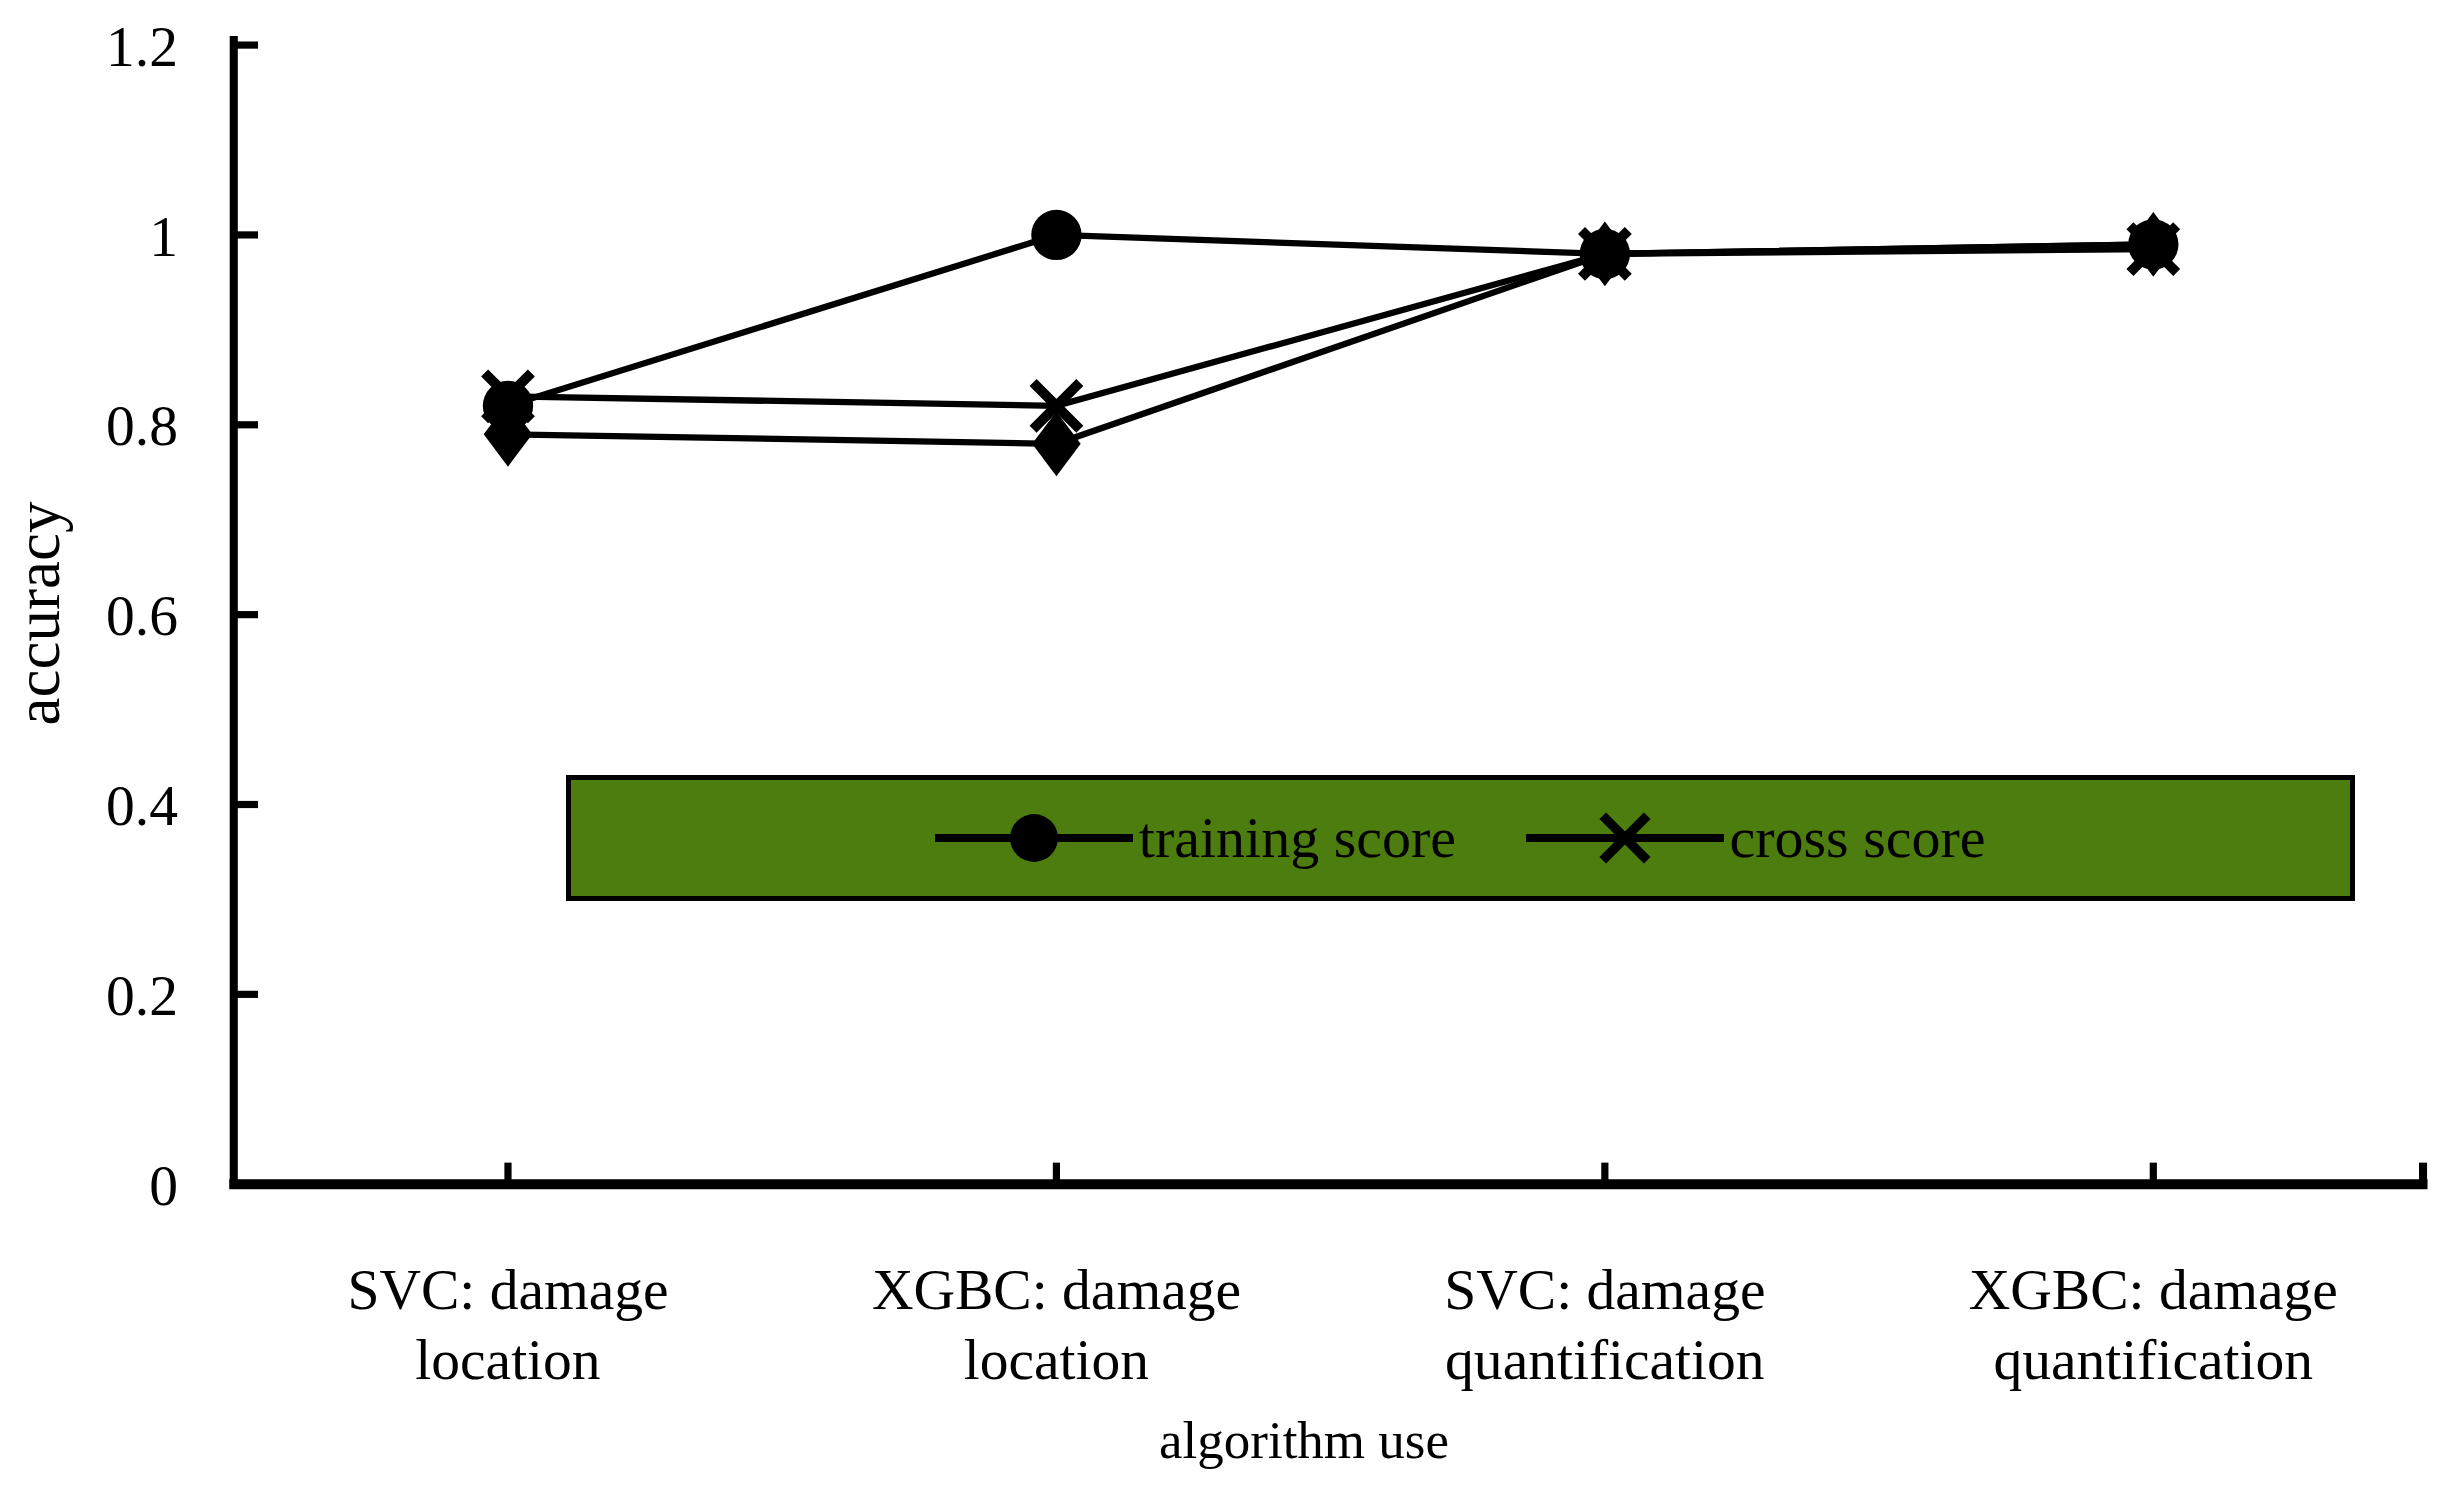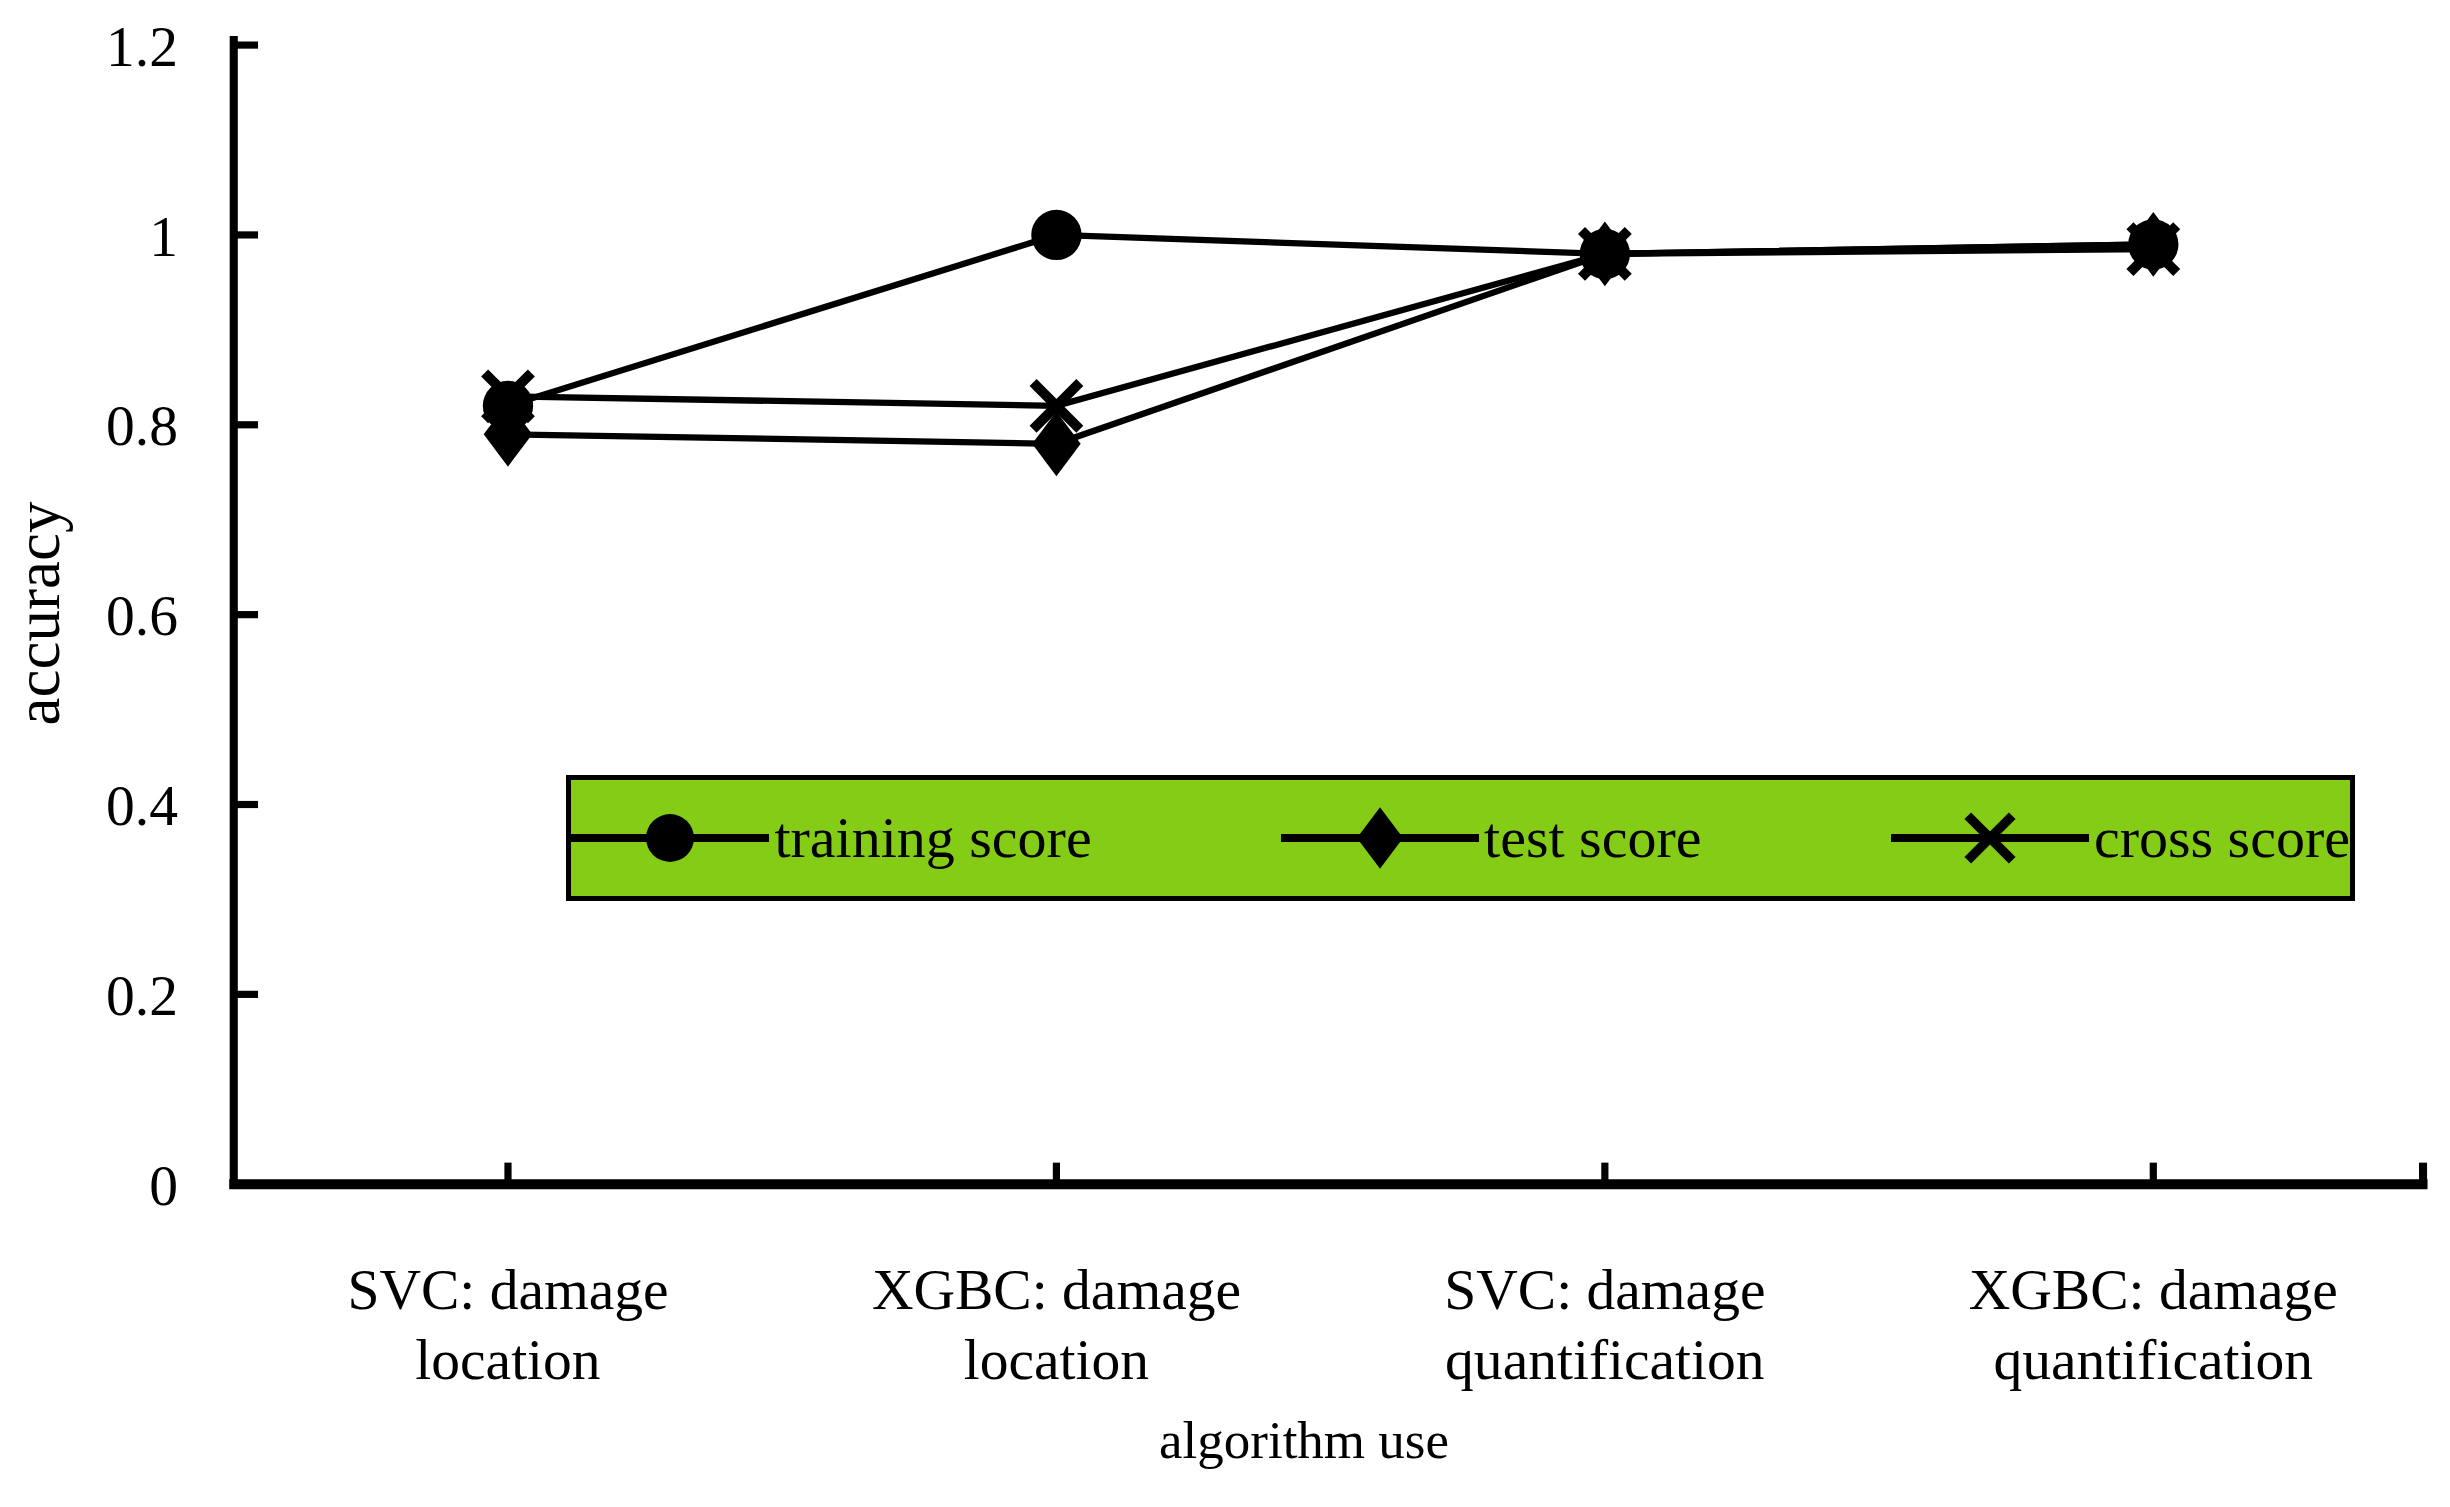--- a/index.html
+++ b/index.html
@@ -7,22 +7,22 @@
        font-family:"Liberation Serif","DejaVu Serif",serif;color:#000;}
   .figure{position:absolute;left:0;top:0;width:2450px;height:1508px;background:#fff;}
   #plot{position:absolute;left:0;top:0;}
   #plot text{font-family:"Liberation Serif","DejaVu Serif",serif;}
   .ylabel{position:absolute;left:-142px;top:580px;width:360px;height:67px;
           text-align:center;line-height:67px;font-size:63px;
           transform:rotate(-90deg);white-space:nowrap;}
   .xlabel{position:absolute;left:1304px;top:1410px;transform:translateX(-50%);
           font-size:53px;white-space:nowrap;}
   .legend{position:absolute;left:566px;top:775px;width:1789px;height:126px;
-          border:5.4px solid #000;box-sizing:border-box;background:#84cc16;
-          display:flex;align-items:center;justify-content:space-between;column-gap:70px;}
+          border:5.4px solid #000;box-sizing:border-box;background:#4d7c0f;
+          display:flex;align-items:center;justify-content:center;column-gap:70px;}
   .legend-item{display:flex;align-items:center;column-gap:5.4px;}
   .legend-item .llabel{font-size:58px;line-height:1;white-space:nowrap;}
   .lswatch{display:block;}
 </style>
 </head>
 <body>
 
 <div class="figure">
   <svg id="plot" width="2450" height="1508" viewBox="0 0 2725 1677">
       <line x1="260" y1="40" x2="260" y2="1321" stroke="#000000" stroke-width="9"></line>
@@ -83,27 +83,20 @@
     <div class="legend-item">
       <svg class="lswatch" width="198" height="76" viewBox="0 0 220 84">
           <line x1="0" y1="42" x2="220" y2="42" stroke="#000000" stroke-width="9"></line>
           <circle cx="110" cy="42" r="26.599999999999998" fill="#000000"></circle>
         </svg>
       <span class="llabel">training score</span>
     </div>
     <div class="legend-item">
       <svg class="lswatch" width="198" height="76" viewBox="0 0 220 84">
           <line x1="0" y1="42" x2="220" y2="42" stroke="#000000" stroke-width="9"></line>
-          <path d="M 110 7.800000000000004 L 135.65 42 L 110 76.19999999999999 L 84.35 42 Z" fill="#000000"></path>
-        </svg>
-      <span class="llabel">test score</span>
-    </div>
-    <div class="legend-item">
-      <svg class="lswatch" width="198" height="76" viewBox="0 0 220 84">
-          <line x1="0" y1="42" x2="220" y2="42" stroke="#000000" stroke-width="9"></line>
           <line x1="85.3" y1="17.3" x2="134.7" y2="66.7" stroke="#000000" stroke-width="10.45"></line>
           <line x1="85.3" y1="66.7" x2="134.7" y2="17.3" stroke="#000000" stroke-width="10.45"></line>
         </svg>
       <span class="llabel">cross score</span>
     </div>
   </div>
 </div>
 
 
 </body></html>

